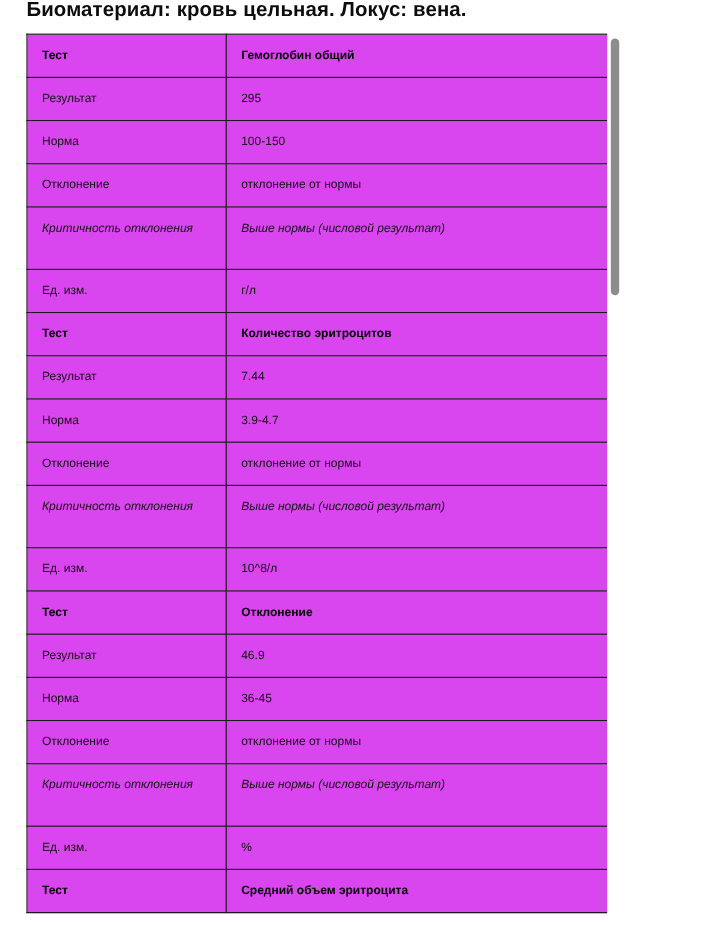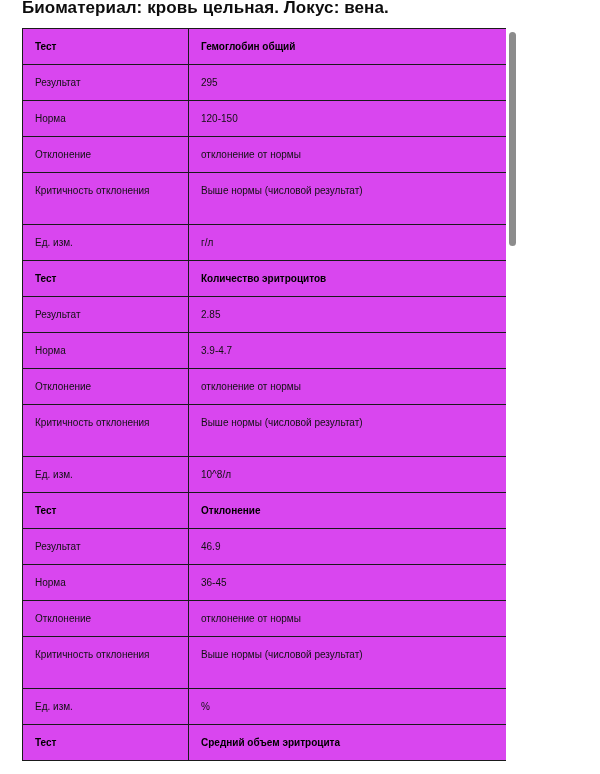--- a/index.html
+++ b/index.html
@@ -77,20 +77,21 @@
 
   
   tr.row-single td {
     padding-top: 8px;
     padding-bottom: 8px;
   }
   
   tr.row-tall td {
     padding-top: 8px;
     padding-bottom: 24px;
+    font-style: italic;
   }
 
   
   .scrollbar-track {
     position: absolute;
     right: 0px;
     top: 0px;
     width: 14px;
     height: 774px;
     background: #ffffff;
@@ -122,42 +123,42 @@
       <tr class="row-test row-single">
         <td class="cell-label">Тест</td>
         <td class="cell-value">Гемоглобин общий</td>
       </tr>
       <tr class="row-single">
         <td class="cell-label">Результат</td>
         <td class="cell-value">295</td>
       </tr>
       <tr class="row-single">
         <td class="cell-label">Норма</td>
-        <td class="cell-value">120-150</td>
+        <td class="cell-value">100-150</td>
       </tr>
       <tr class="row-single">
         <td class="cell-label">Отклонение</td>
         <td class="cell-value">отклонение от нормы</td>
       </tr>
       <tr class="row-tall">
         <td class="cell-label">Критичность отклонения</td>
         <td class="cell-value">Выше нормы (числовой результат)</td>
       </tr>
       <tr class="row-single">
         <td class="cell-label">Ед. изм.</td>
         <td class="cell-value">г/л</td>
       </tr>
 
       <tr class="row-test row-single">
         <td class="cell-label">Тест</td>
         <td class="cell-value">Количество эритроцитов</td>
       </tr>
       <tr class="row-single">
         <td class="cell-label">Результат</td>
-        <td class="cell-value">2.85</td>
+        <td class="cell-value">7.44</td>
       </tr>
       <tr class="row-single">
         <td class="cell-label">Норма</td>
         <td class="cell-value">3.9-4.7</td>
       </tr>
       <tr class="row-single">
         <td class="cell-label">Отклонение</td>
         <td class="cell-value">отклонение от нормы</td>
       </tr>
       <tr class="row-tall">

